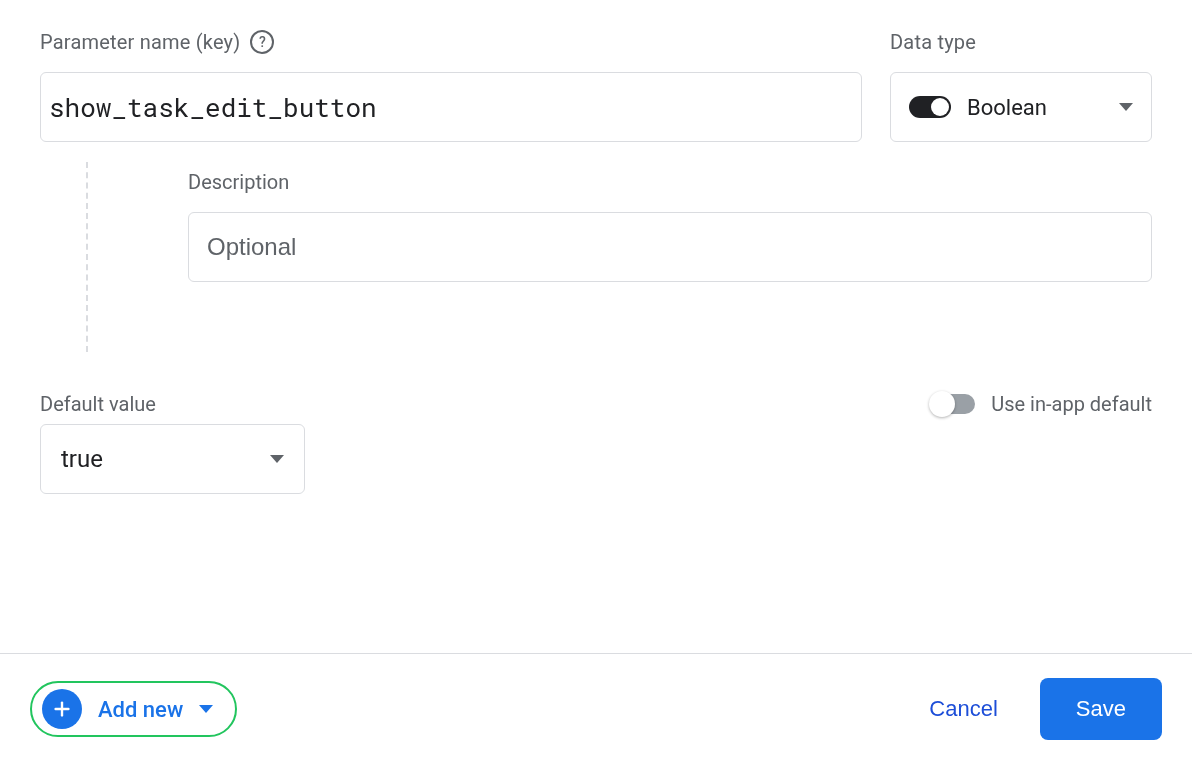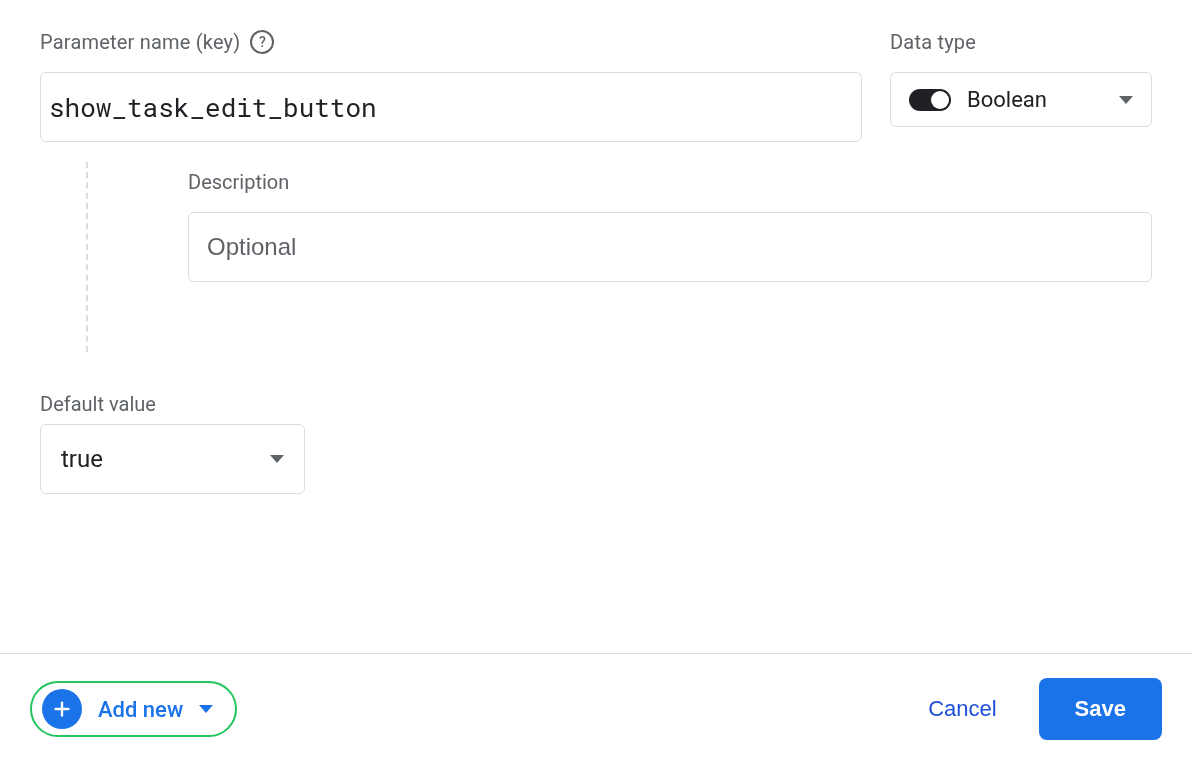--- a/index.html
+++ b/index.html
@@ -61,21 +61,21 @@
     padding: 16px 8px;
     height: 70px;
     font-family: "Roboto Mono", ui-monospace, SFMono-Regular, Menlo, monospace;
     color: #202124;
     outline: none;
     width: 100%;
   }
   .data-type-select {
     border: 1px solid #dadce0;
     border-radius: 6px;
-    height: 55px;
+    height: 70px;
     display: flex;
     align-items: center;
     padding: 0 18px;
     gap: 16px;
     cursor: pointer;
   }
   .toggle {
     width: 42px;
     height: 22px;
     border-radius: 20px;
@@ -239,21 +239,21 @@
     font-weight: 500;
     background: transparent;
     border: none;
     padding: 14px 26px;
     cursor: pointer;
     border-radius: 6px;
   }
   .save-button {
     font-size: 22px;
     color: #ffffff;
-    font-weight: 700;
+    font-weight: 400;
     background: #1a73e8;
     border: none;
     padding: 18px 36px;
     margin-left: 16px;
     cursor: pointer;
     border-radius: 8px;
   }
 </style>
 </head>
 <body>
@@ -284,20 +284,26 @@
   <div class="description-section">
     <div class="dashed-gutter"></div>
     <div class="description-group">
       <span class="description-label">Description</span>
       <input class="description-input" type="text" placeholder="Optional" style="">
     </div>
   </div>
 
   <div class="default-row">
     <span class="default-label">Default value</span>
+    <div class="inapp-group">
+      <div class="inapp-switch">
+          <div class="handle"></div>
+        </div>
+      <span class="inapp-label">Use in-app default</span>
+    </div>
   </div>
 
   <div class="default-value-select">
     <span>true</span>
     <span class="dropdown-arrow"></span>
   </div>
 </div>
 
 <div class="footer">
   <div class="add-new-button">

